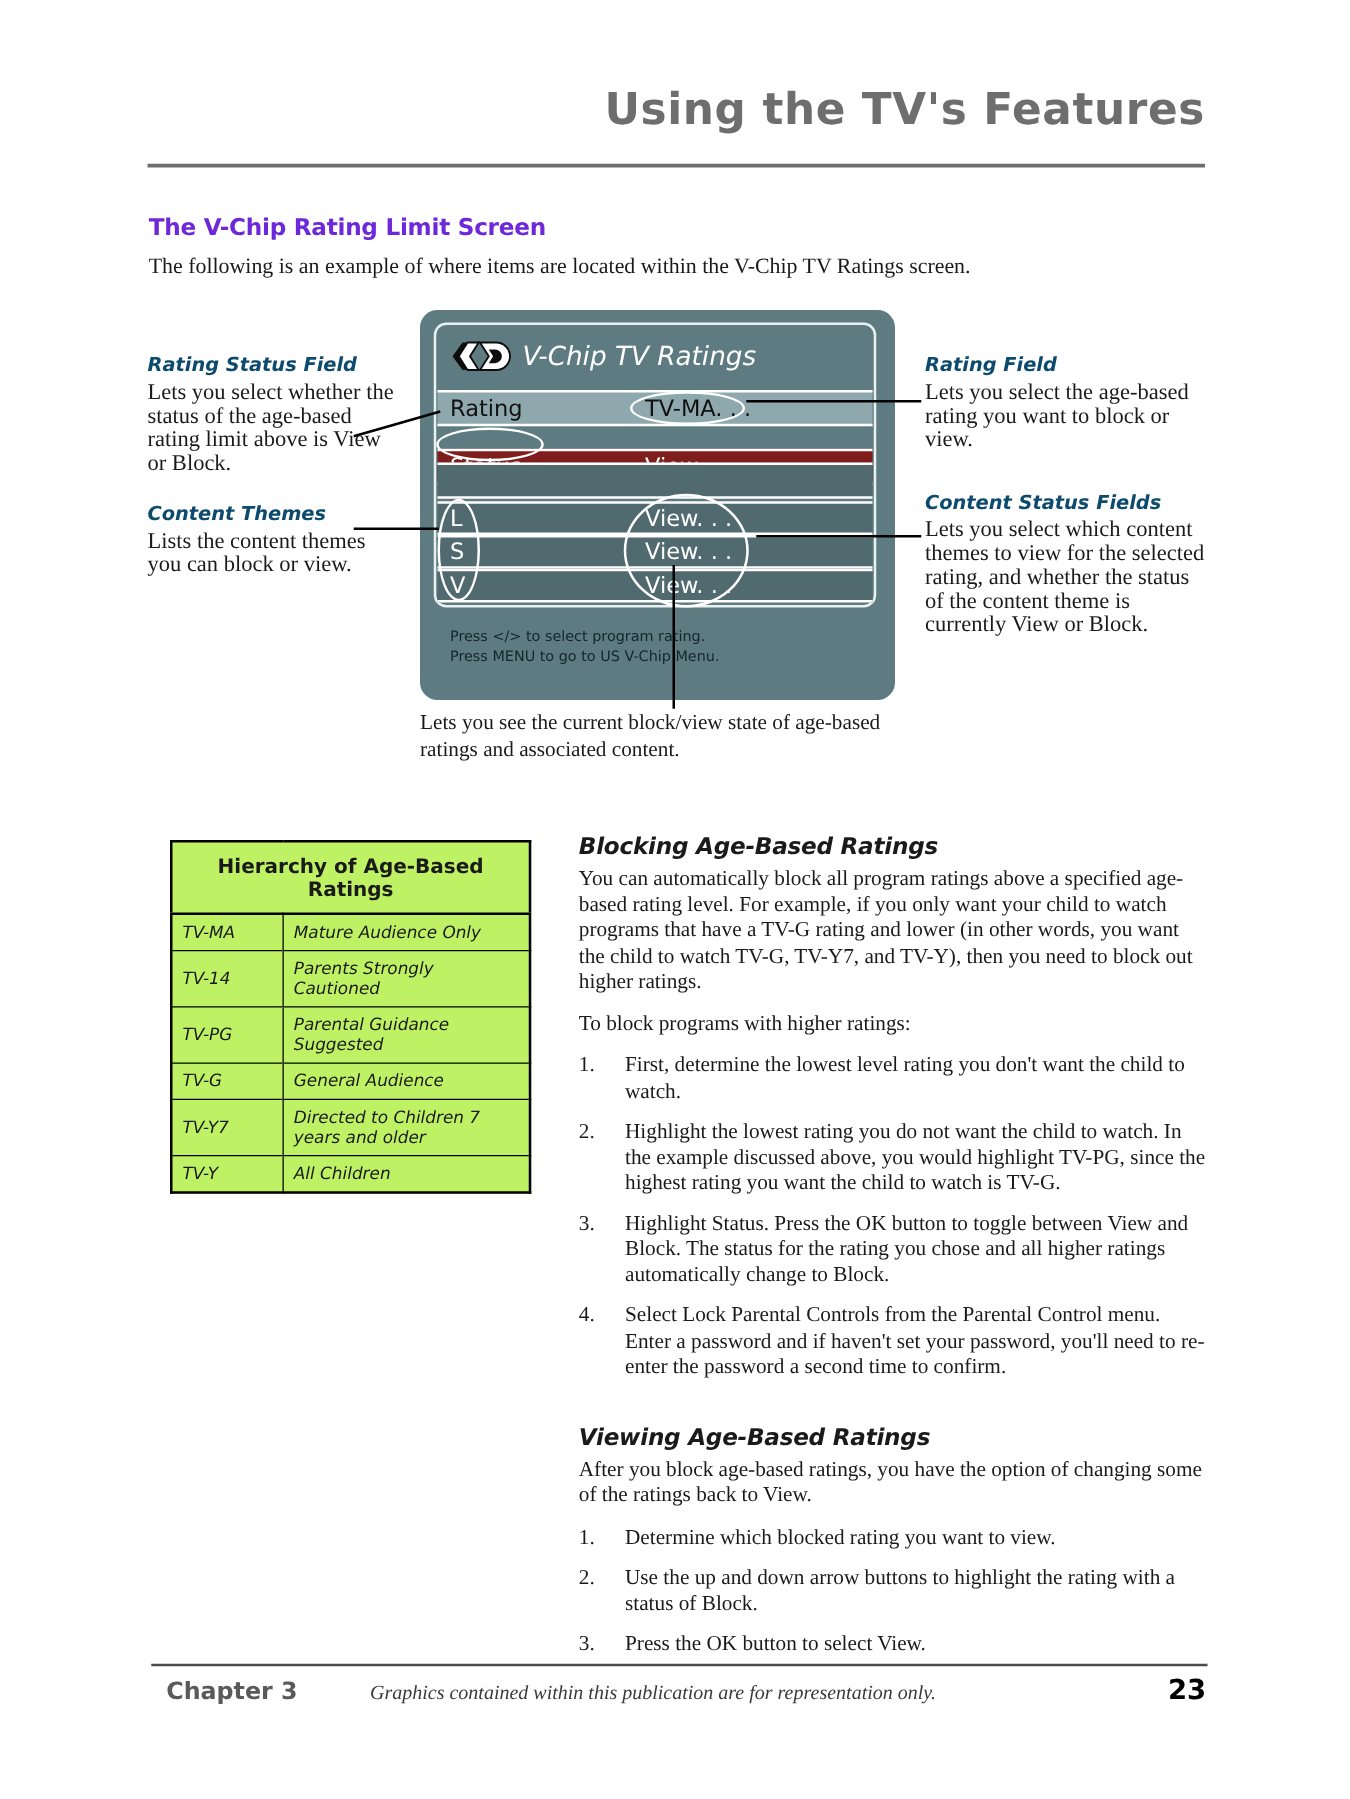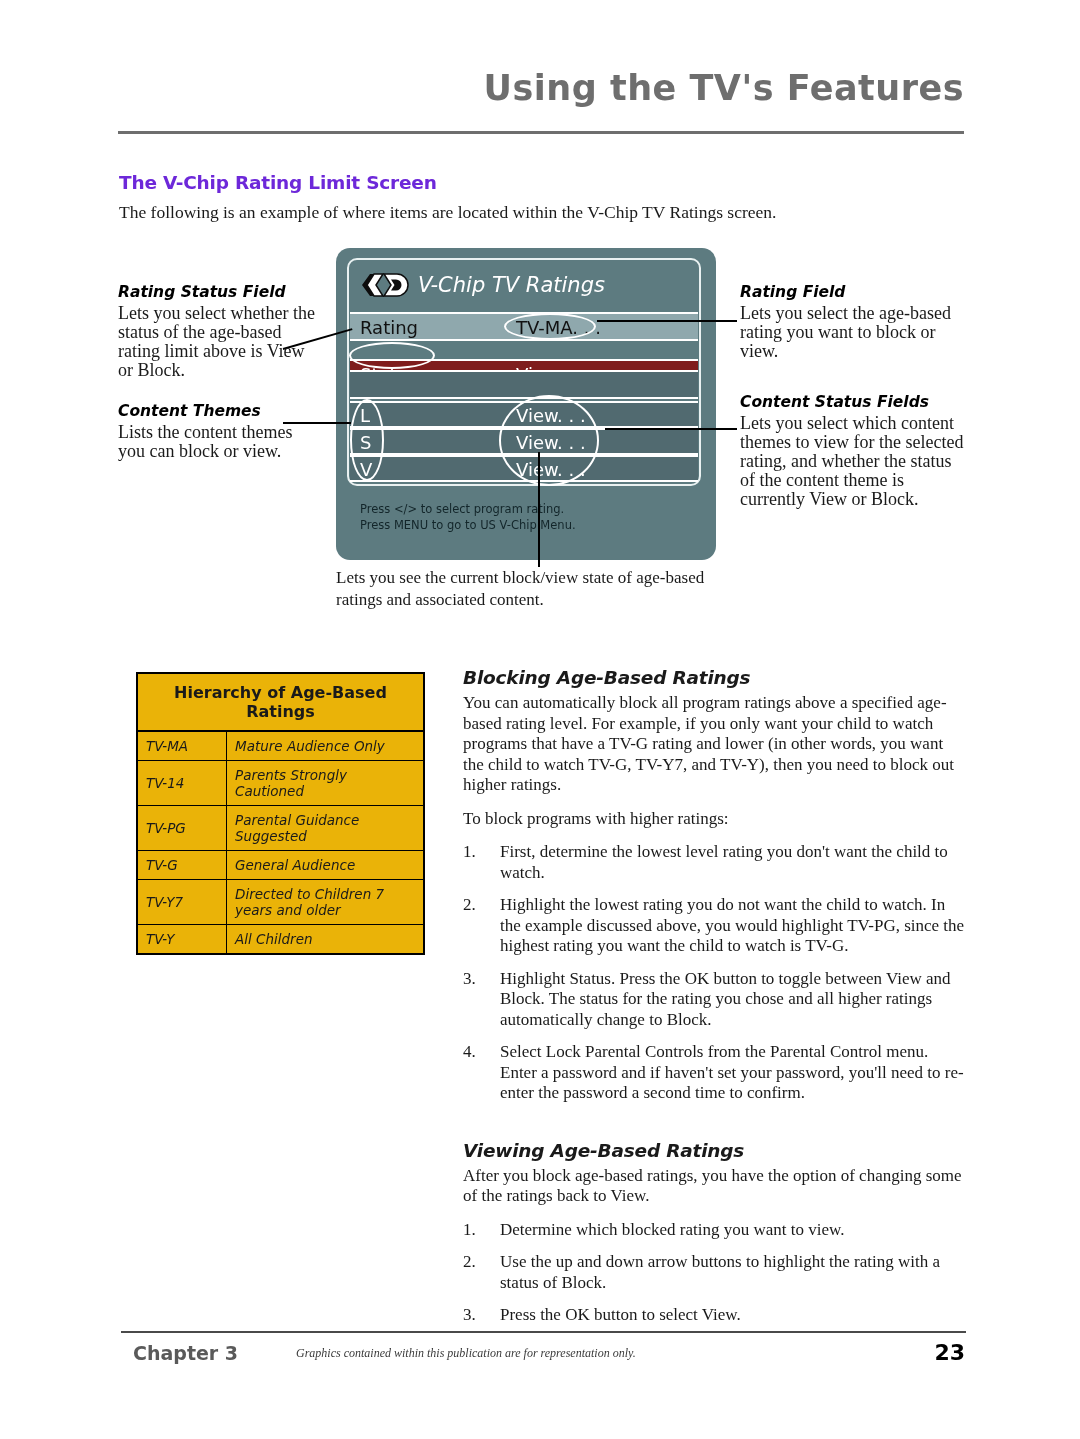--- a/index.html
+++ b/index.html
@@ -193,21 +193,21 @@
   }
   .leader-h { height: 2px; }
   .leader-v { width: 2px; }
 
   
   .anno-title {
     font-family: "DejaVu Sans", sans-serif;
     font-weight: bold;
     font-style: italic;
     font-size: 15.5px;
-    color: #000000;
+    color: #0c4a6e;
     margin-bottom: 3px;
   }
   .anno-body {
     font-size: 18px;
     line-height: 19px;
     color: #1a1a1a;
   }
   #anno-rating-status { position: absolute; left: 118px; top: 283px; width: 205px; }
   #anno-content-themes { position: absolute; left: 118px; top: 402px; width: 190px; }
   #anno-rating-field { position: absolute; left: 740px; top: 283px; width: 225px; }
@@ -223,21 +223,21 @@
   #anno-rating-settings .anno-body { font-size: 17px; line-height: 22px; }
 
   
   #hierarchy-table {
     position: absolute;
     left: 136px;
     top: 672px;
     width: 289px;
     border-collapse: collapse;
     border: 2px solid #000;
-    background: #eab308;
+    background: #bef264;
   }
   #hierarchy-table th {
     font-family: "DejaVu Sans", sans-serif;
     font-weight: bold;
     font-size: 16px;
     text-align: center;
     padding: 9px 4px;
     border-bottom: 2px solid #000;
   }
   #hierarchy-table td {
@@ -308,21 +308,21 @@
     font-family: "DejaVu Sans", sans-serif;
     font-weight: bold;
     font-size: 19px;
     color: #5a5a5a;
   }
   #footer-note {
     position: absolute;
     left: 296px;
     top: 1346px;
     font-style: italic;
-    font-size: 12px;
+    font-size: 16px;
     color: #3a3a3a;
   }
   #footer-page {
     position: absolute;
     right: 115px;
     top: 1340px;
     font-family: "DejaVu Sans", sans-serif;
     font-weight: bold;
     font-size: 22px;
     color: #000;

